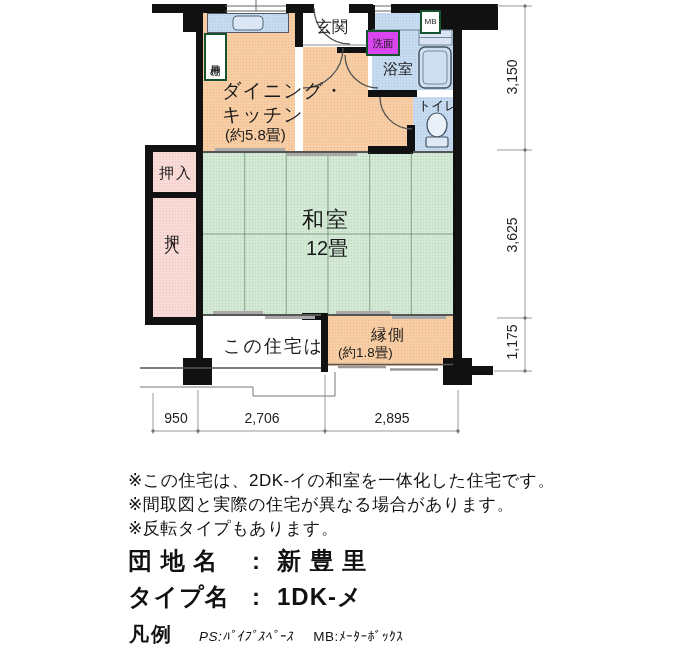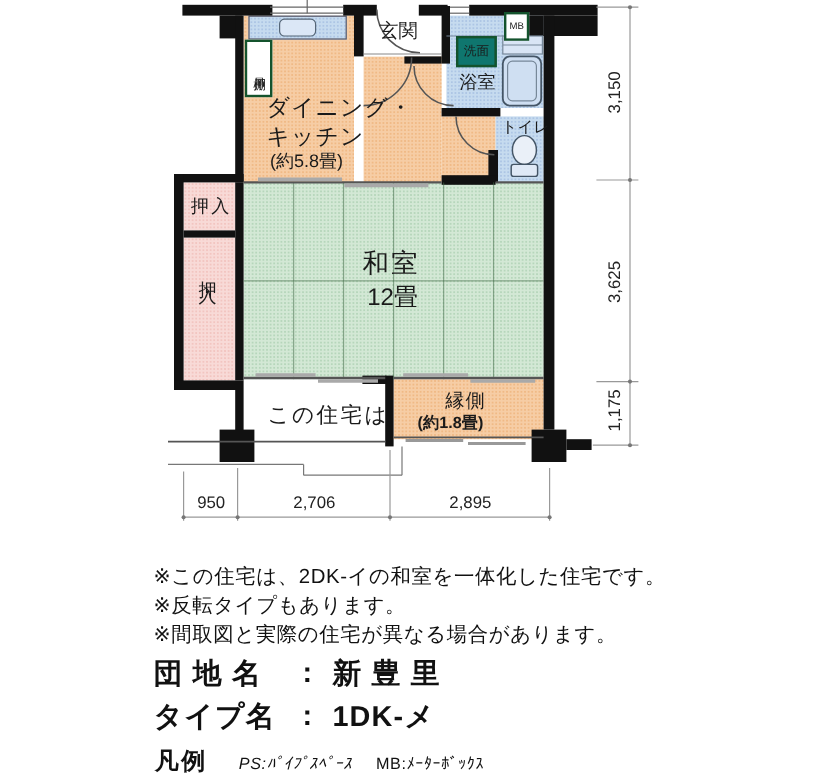--- a/index.html
+++ b/index.html
@@ -157,49 +157,49 @@
       </g>
     </g>
   </svg>
 
   <div class="box" style="left:420px;top:10px;width:17px;height:20px;">
     <span class="lbl" style="position:static;font-size:8px;">MB</span>
   </div>
   <div class="box" style="left:204px;top:33px;width:19px;height:44px;">
     <span class="lbl vtext" style="position:static;font-size:10.5px;">吊戸棚</span>
   </div>
-  <div class="box" style="left:380px;top:30px;width:30px;height:22px;background:#0f766e;">
+  <div class="box" style="left:366px;top:30px;width:30px;height:22px;background:#d946ef;">
     <span class="lbl" style="position:static;font-size:10.5px;">洗面</span>
   </div>
 
   <div class="lbl" style="left:222px;top:81px;font-size:19px;letter-spacing:1px;">ダイニング・</div>
   <div class="lbl" style="left:222px;top:105px;font-size:19px;letter-spacing:1px;">キッチン</div>
   <div class="lbl" style="left:225px;top:127px;font-size:15px;">(約5.8畳)</div>
   <div class="lbl" style="left:302px;top:209px;font-size:22px;letter-spacing:2px;">和室</div>
   <div class="lbl" style="left:306px;top:238px;font-size:20px;">12畳</div>
   <div class="lbl" style="left:316px;top:19px;font-size:16px;">玄関</div>
   <div class="lbl" style="left:383px;top:61px;font-size:15px;">浴室</div>
   <div class="lbl" style="left:418px;top:99px;font-size:13px;">トイレ</div>
   <div class="lbl" style="left:159px;top:165px;font-size:15px;letter-spacing:2px;">押入</div>
   <div class="lbl vtext" style="left:165px;top:222px;font-size:15px;letter-spacing:4px;">押入</div>
   <div class="lbl" style="left:223px;top:337px;font-size:18px;letter-spacing:2px;">この住宅は</div>
   <div class="lbl" style="left:371px;top:327px;font-size:16px;letter-spacing:1px;">縁側</div>
-  <div class="lbl" style="left:348px;top:346px;font-size:13.5px;font-weight:bold;">(約1.8畳)</div>
+  <div class="lbl" style="left:338px;top:346px;font-size:13.5px;">(約1.8畳)</div>
 
   <div class="dim-b" style="left:136px;top:410px;">950</div>
   <div class="dim-b" style="left:222px;top:410px;">2,706</div>
   <div class="dim-b" style="left:352px;top:410px;">2,895</div>
   <div class="dim-r" style="left:482px;top:69px;">3,150</div>
   <div class="dim-r" style="left:482px;top:227px;">3,625</div>
   <div class="dim-r" style="left:482px;top:334px;">1,175</div>
 
   <div id="notes">
     <div class="note-line">※この住宅は、2DK-イの和室を一体化した住宅です。</div>
+    <div class="note-line">※間取図と実際の住宅が異なる場合があります。</div>
     <div class="note-line">※反転タイプもあります。</div>
-    <div class="note-line">※間取図と実際の住宅が異なる場合があります。</div>
   </div>
 
   <div class="info-row" style="top:545px;">
     <span class="info-label">団 地 名</span>
     <span class="info-sep">:</span>
     <span>新 豊 里</span>
   </div>
   <div class="info-row" style="top:581px;">
     <span class="info-label">タイプ名</span>
     <span class="info-sep">:</span>

